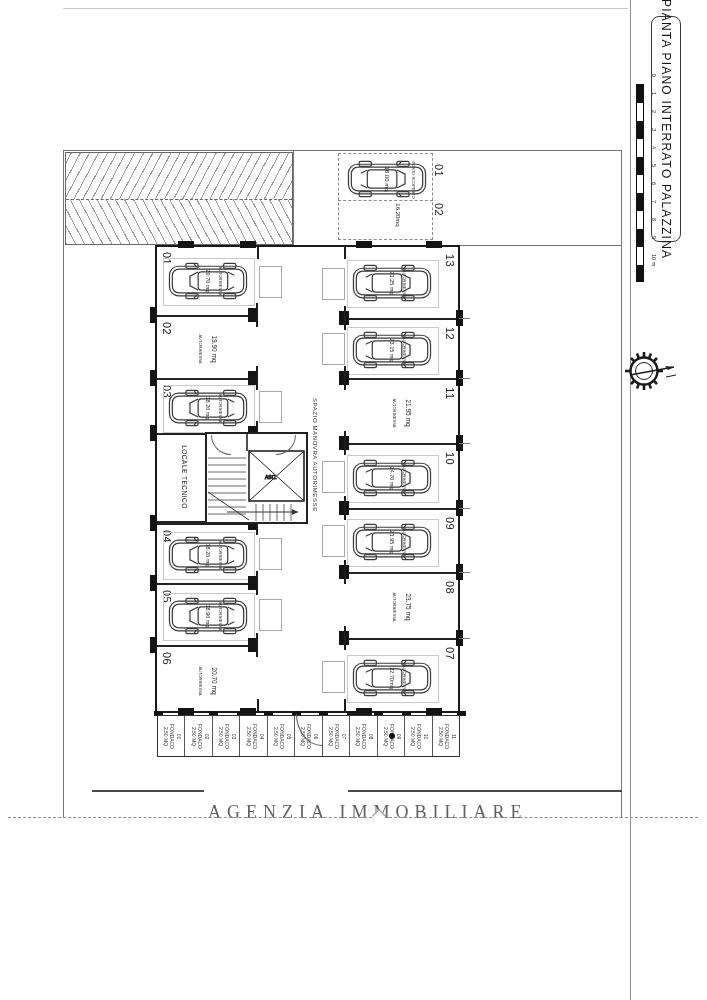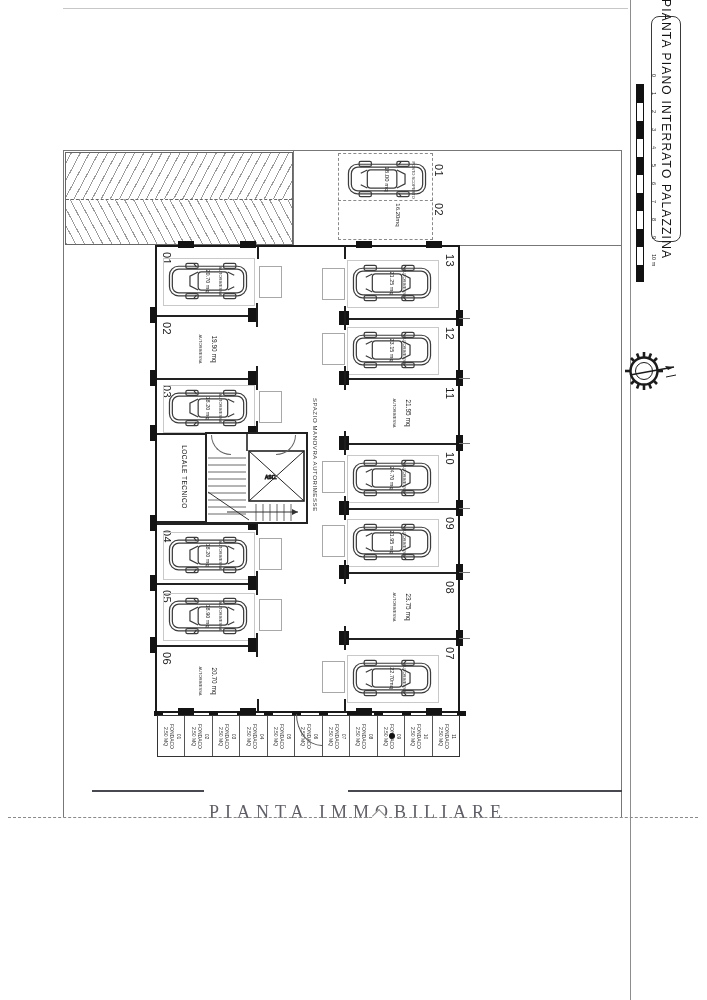--- a/index.html
+++ b/index.html
@@ -560,19 +560,19 @@
           <div>2.50 MQ</div>
         </div>
       </div>
     </div>
   <div class="abs" style="left:296px;top:714px;width:26px;height:32px;border-left:1px solid #555;border-bottom:1px solid #555;border-bottom-left-radius:100%;box-sizing:border-box;"></div>
   <div class="abs" style="left:389px;top:733px;width:6px;height:6px;border-radius:50%;background:#111;"></div>
 
   <div id="logo">
     <div class="logoline" style="left:4px;width:112px;"></div>
     <div class="logoline" style="left:260px;width:274px;z-index:1;"></div>
-    <div id="logosub">PIANTA IMMOBILIARE</div>
+    <div id="logosub">AGENZIA IMMOBILIARE</div>
   </div>
 
   <div id="dashline"></div>
   <div id="dashchev"></div>
 
 </div>
 
 </body></html>

